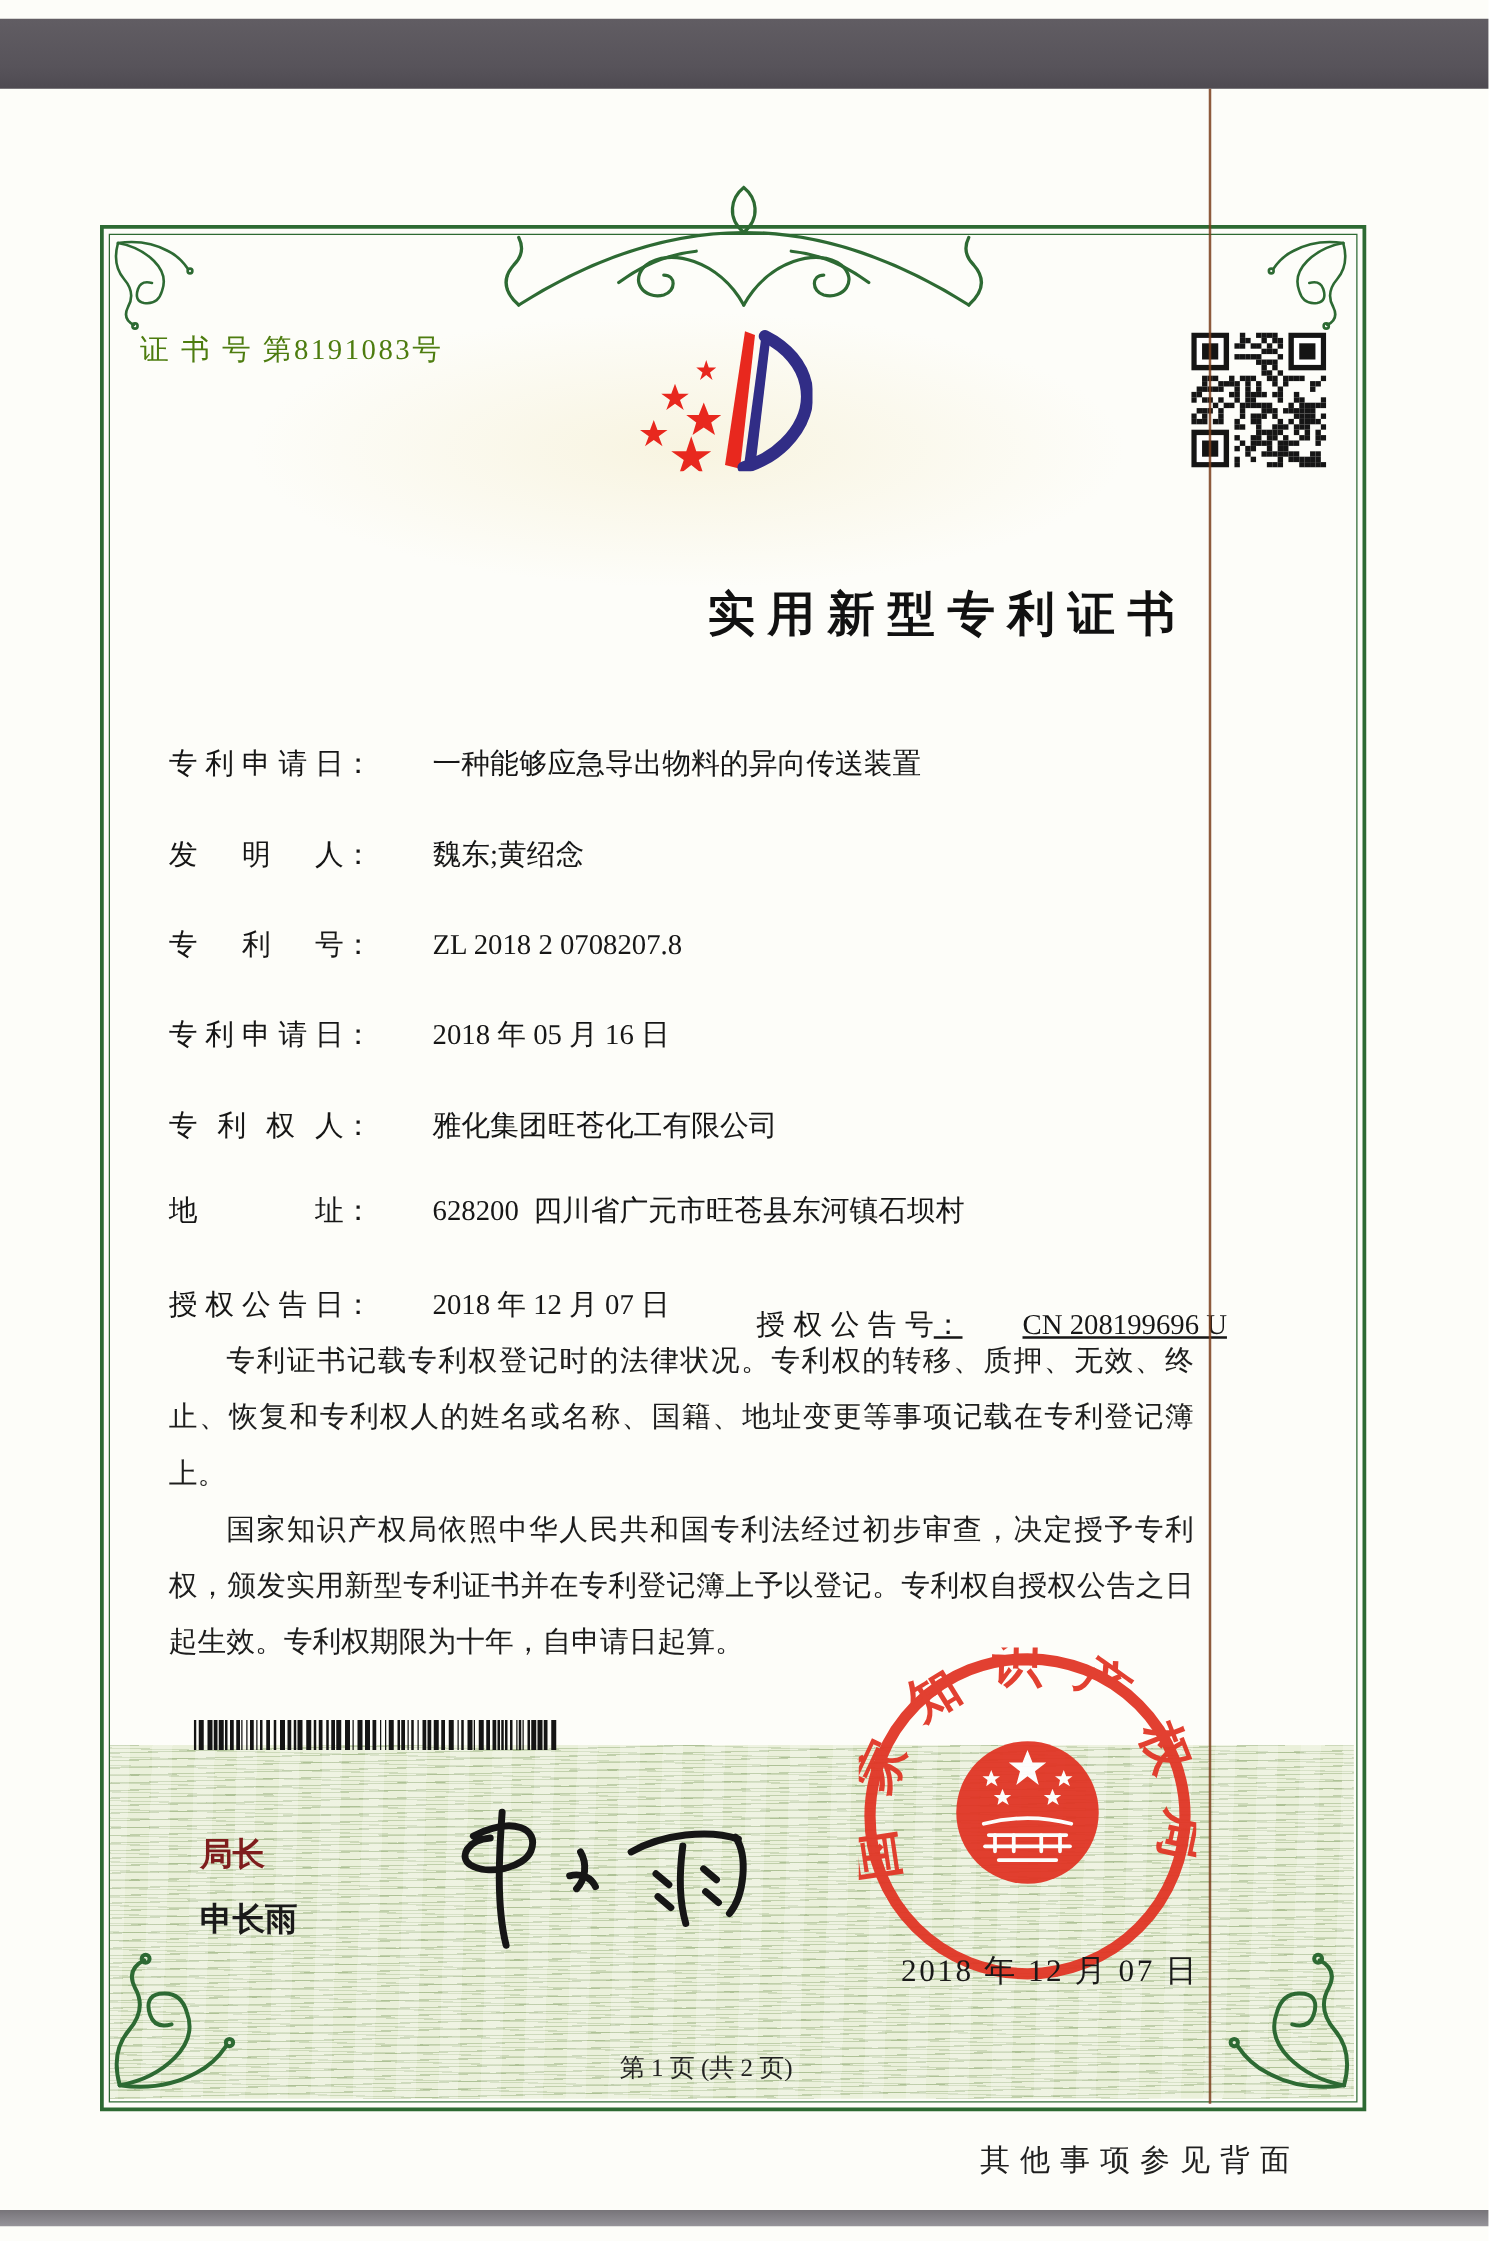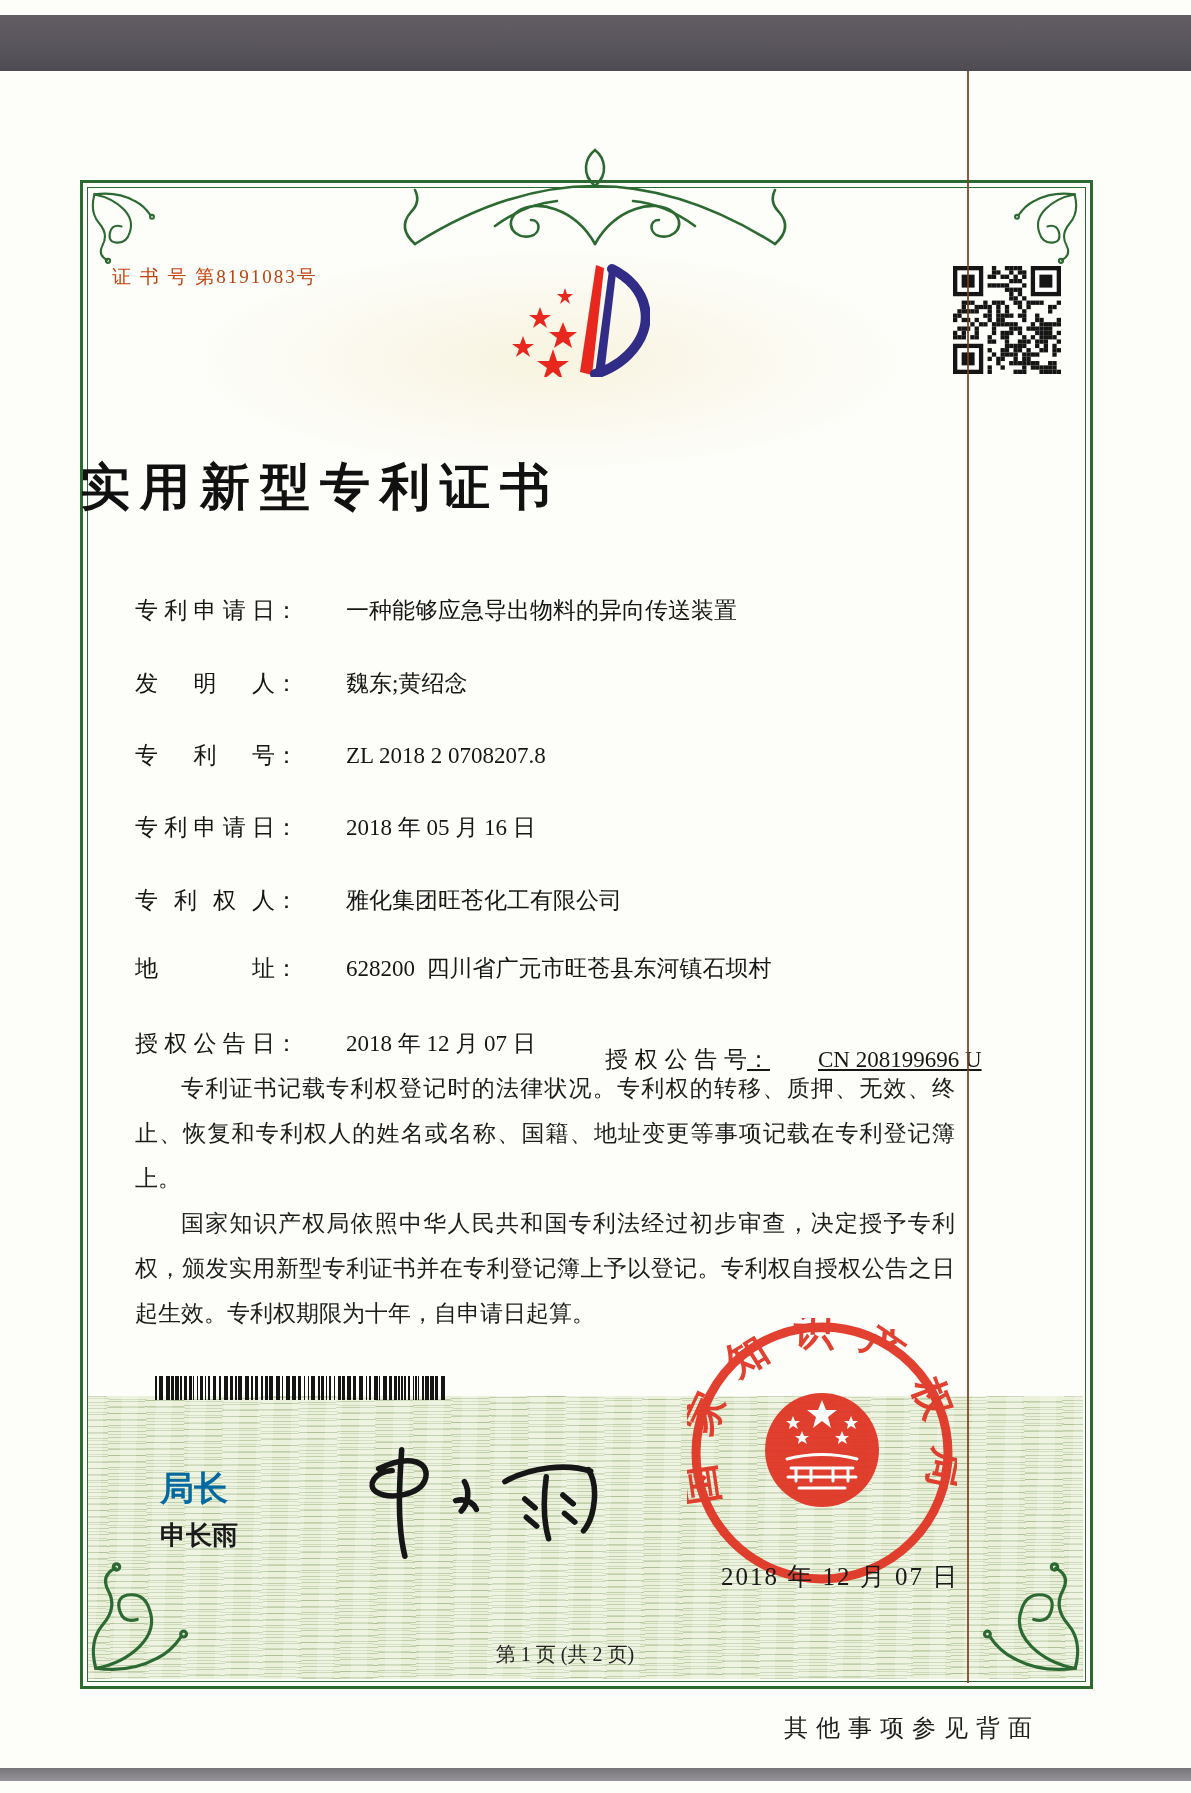--- a/index.html
+++ b/index.html
@@ -17,39 +17,39 @@
   
   .band{left:88px;top:1396px;width:995px;height:283px;z-index:2;
     background:
       repeating-linear-gradient(92deg, rgba(255,255,255,.22) 0 16px, transparent 16px 34px),
       repeating-linear-gradient(178.5deg, rgba(128,158,98,.40) 0 1px, transparent 1px 6px),
       repeating-linear-gradient(181.5deg, rgba(128,158,98,.28) 0 1px, transparent 1px 7px),
       #eaf0da;}
   .blotch{left:200px;top:250px;width:700px;height:220px;border-radius:50%;
     background:radial-gradient(closest-side,rgba(246,240,214,.7),rgba(246,240,214,0));z-index:1;}
   
-  .cert-no{left:112px;top:264px;font-size:19px;letter-spacing:2px;color:#c2410c;z-index:5;white-space:pre;}
+  .cert-no{left:112px;top:264px;font-size:23px;letter-spacing:2px;color:#4d7c0f;z-index:5;white-space:pre;}
   .logo{left:430px;top:215px;width:220px;height:162px;z-index:5;}
   .qr{left:953px;top:266px;width:108px;height:108px;z-index:5;}
-  .title{left:80px;top:454px;width:870px;text-align:left;font-size:50px;font-weight:bold;
+  .title{left:80px;top:466px;width:870px;text-align:right;font-size:38px;font-weight:bold;
          letter-spacing:10px;color:#111;z-index:5;white-space:nowrap;}
   
   .row{position:absolute;left:135px;width:900px;font-size:23px;color:#161616;white-space:nowrap;z-index:5;}
   .flabel{display:inline-block;width:140px;text-align:justify;text-align-last:justify;}
   .fval{white-space:pre-wrap;margin-left:48px;}
   .grant-no{position:absolute;left:470px;top:16px;text-decoration:underline;}
   
   .paras{left:135px;top:1066px;width:820px;font-size:23px;line-height:45px;
          text-align:justify;color:#1d1d1d;z-index:5;}
   .paras p{margin:0;text-indent:2em;}
   
   .barcode{left:155px;top:1376px;width:296px;height:24px;z-index:6;}
   
-  .signer-title{left:160px;top:1466px;font-size:34px;font-weight:700;
-      font-family:"Liberation Sans","DejaVu Sans",sans-serif;color:#0369a1;z-index:6;}
+  .signer-title{left:160px;top:1466px;font-size:26px;font-weight:700;
+      font-family:"Liberation Sans","DejaVu Sans",sans-serif;color:#7f1d1d;z-index:6;}
   .signer-name{left:160px;top:1518px;font-size:26px;font-weight:700;
       font-family:"Liberation Sans","DejaVu Sans",sans-serif;color:#1a1a1a;z-index:6;}
   .signature{left:335px;top:1432px;width:270px;height:142px;z-index:7;}
   
   .seal{left:687px;top:1318px;width:270px;height:270px;z-index:6;opacity:.93;}
   .seal-date{left:705px;top:1560px;width:270px;text-align:center;font-size:25px;
              letter-spacing:2px;color:#191919;z-index:8;white-space:pre;}
   
   .page-info{left:80px;top:1641px;width:970px;text-align:center;font-size:20px;color:#222;z-index:6;white-space:pre;font-family:Liberation Serif, serif;}
   .back-note{left:80px;top:1712px;width:960px;text-align:right;font-size:24px;

